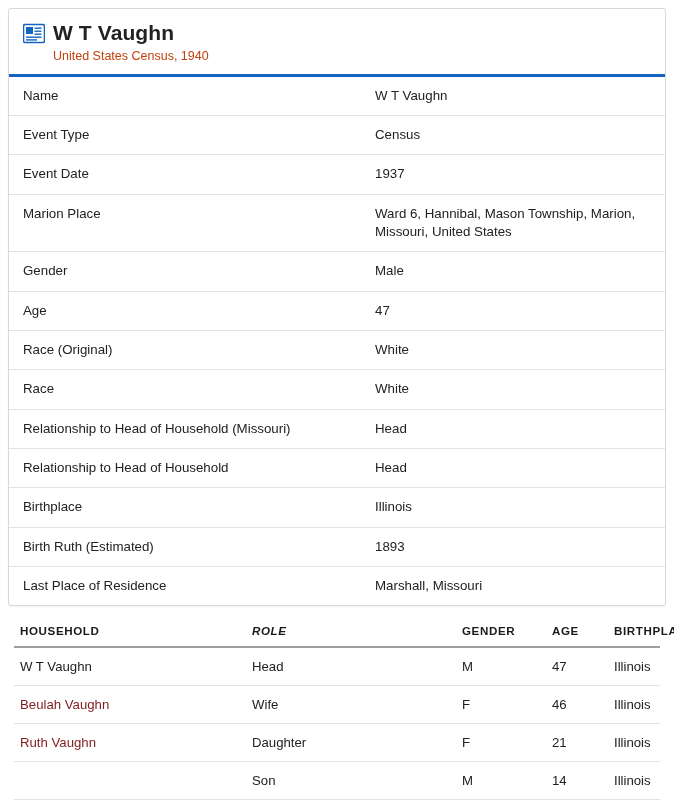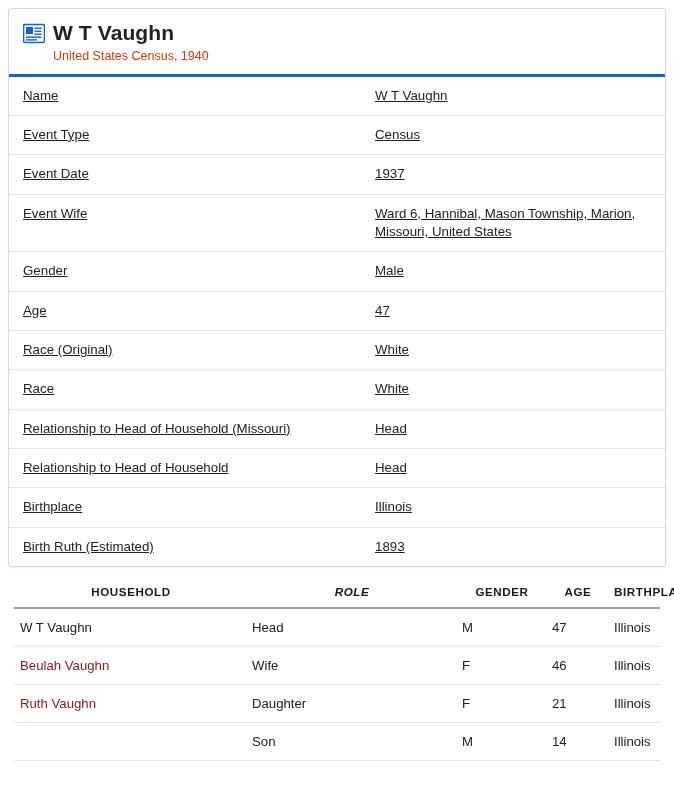--- a/index.html
+++ b/index.html
@@ -67,21 +67,20 @@
     border-bottom: 1px solid #e3e3e3;
   }
   table.facts tr:last-child {
     border-bottom: none;
   }
   table.facts td {
     padding: 10px 6px 10px 14px;
     font-size: 13.3px;
     vertical-align: top;
     line-height: 1.38;
-    text-decoration: underline;
   }
   table.facts td.label {
     width: 332px;
     color: #222222;
   }
   table.facts td.value {
     color: #222222;
     padding-right: 16px;
   }
 
@@ -89,21 +88,21 @@
   .household-wrap {
     margin-top: 12px;
     padding: 0 6px;
   }
   table.household {
     width: 100%;
     border-collapse: collapse;
     table-layout: fixed;
   }
   table.household th {
-    text-align: center;
+    text-align: left;
     font-size: 11.6px;
     font-weight: bold;
     letter-spacing: 0.6px;
     color: #1a1a1a;
     padding: 6px 4px 9px 6px;
     border-bottom: 2px solid #9e9e9e;
     text-transform: uppercase;
     white-space: nowrap;
   }
   table.household td {
@@ -158,21 +157,21 @@
         </tr>
         <tr>
           <td class="label">Event Type</td>
           <td class="value">Census</td>
         </tr>
         <tr>
           <td class="label">Event Date</td>
           <td class="value">1937</td>
         </tr>
         <tr>
-          <td class="label">Event Wife</td>
+          <td class="label">Marion Place</td>
           <td class="value">Ward 6, Hannibal, Mason Township, Marion, Missouri, United States</td>
         </tr>
         <tr>
           <td class="label">Gender</td>
           <td class="value">Male</td>
         </tr>
         <tr>
           <td class="label">Age</td>
           <td class="value">47</td>
         </tr>
@@ -192,20 +191,24 @@
           <td class="label">Relationship to Head of Household</td>
           <td class="value">Head</td>
         </tr>
         <tr>
           <td class="label">Birthplace</td>
           <td class="value">Illinois</td>
         </tr>
         <tr>
           <td class="label">Birth Ruth (Estimated)</td>
           <td class="value">1893</td>
+        </tr>
+        <tr>
+          <td class="label">Last Place of Residence</td>
+          <td class="value">Marshall, Missouri</td>
         </tr>
       </tbody>
     </table>
   </div>
 
   <div class="household-wrap">
     <table class="household">
       <thead>
         <tr>
           <th class="col-name">HOUSEHOLD</th>

